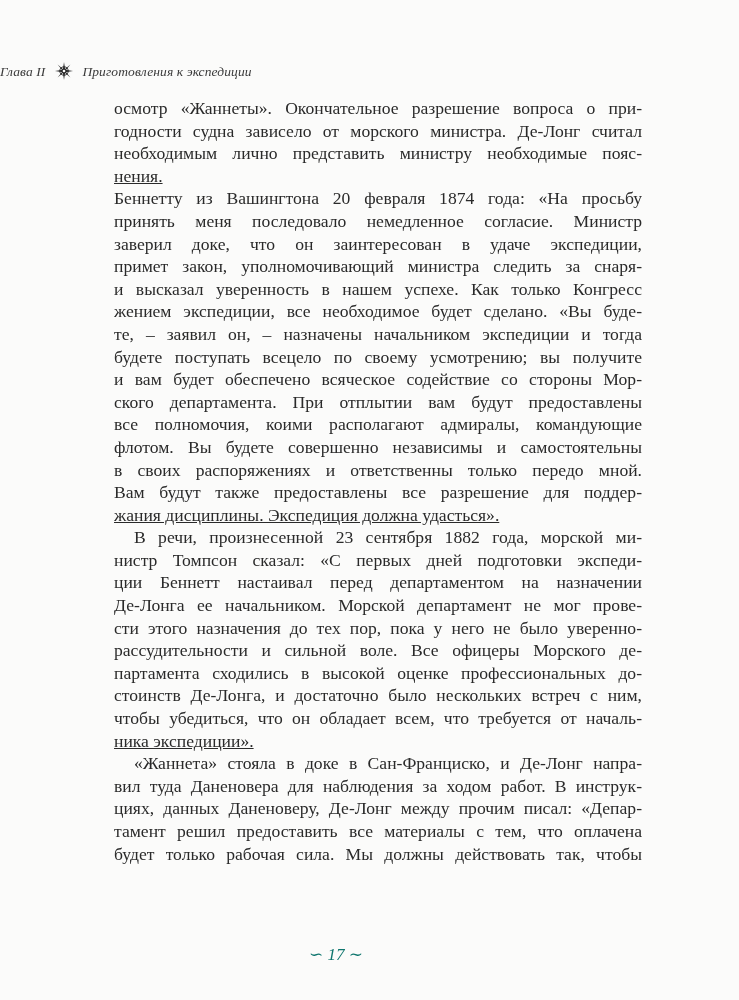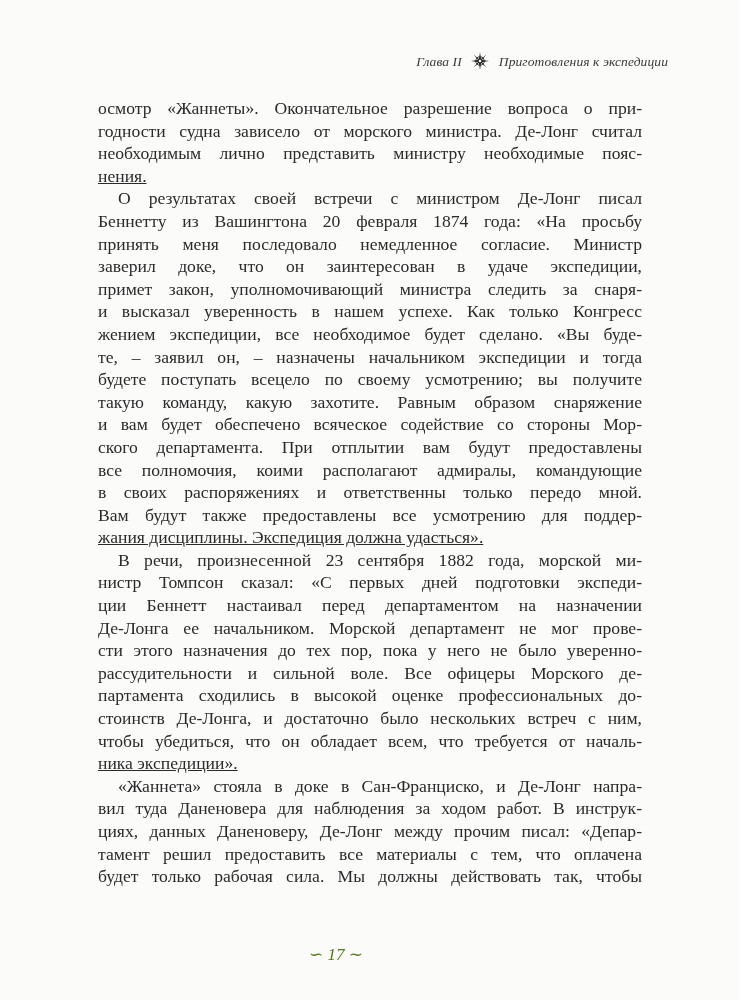--- a/index.html
+++ b/index.html
@@ -4,43 +4,44 @@
 <style>
   html, body { margin: 0; padding: 0; }
   body {
     width: 739px; height: 1000px; overflow: hidden;
     background: #fbfbfa;
     font-family: "Liberation Serif", "DejaVu Serif", serif;
     color: #2a2a2a;
     position: relative;
   }
   .running-head {
-    position: absolute; top: 52px; left: 0; width: 668px;
-    text-align: right;
+    position: absolute; top: 62px; left: 0; width: 668px;
+    text-align: left;
     font-style: italic; font-size: 13.5px; color: #3a3a3a;
     letter-spacing: 0.1px;
   }
   .running-head .rose {
     display: inline-block; width: 18px; height: 18px;
     vertical-align: -4px; margin: 0 6px;
   }
   .body-text {
     position: absolute; top: 97px; left: 98px; width: 544px;
     font-size: 17.6px; line-height: 22.6px;
   }
   .line {
     display: block; height: 22.6px; white-space: nowrap;
     text-align: justify; text-align-last: justify;
     overflow: hidden;
+    margin-left: 16px;
   }
   .line.last { text-align-last: left; text-decoration: underline; }
   .line.indent { padding-left: 20px; }
   .folio {
     position: absolute; top: 944px; left: 0; width: 672px;
-    text-align: center; font-style: italic; font-size: 17px; color: #4d7c0f;
+    text-align: center; font-style: italic; font-size: 17px; color: #0f766e;
   }
 </style>
 </head>
 <body>
 
 <div class="running-head">
   <span>Глава II</span>
   <span class="rose">
     <svg width="18" height="18" viewBox="0 0 18 18">
       <g fill="#2a2a2a">
@@ -58,35 +59,34 @@
     </svg>
   </span>
   <span>Приготовления к экспедиции</span>
 </div>
 
 <div class="body-text" id="body-text">
     <span class="line">осмотр «Жаннеты». Окончательное разрешение вопроса о при-</span>
     <span class="line">годности судна зависело от морского министра. Де-Лонг считал</span>
     <span class="line">необходимым лично представить министру необходимые пояс-</span>
     <span class="line last">нения.</span>
-    <span class="line indent">О результатах своей встречи с министром Де-Лонг писал</span>
     <span class="line">Беннетту из Вашингтона 20 февраля 1874 года: «На просьбу</span>
     <span class="line">принять меня последовало немедленное согласие. Министр</span>
     <span class="line">заверил доке, что он заинтересован в удаче экспедиции,</span>
     <span class="line">примет закон, уполномочивающий министра следить за снаря-</span>
     <span class="line">и высказал уверенность в нашем успехе. Как только Конгресс</span>
     <span class="line">жением экспедиции, все необходимое будет сделано. «Вы буде-</span>
     <span class="line">те, – заявил он, – назначены начальником экспедиции и тогда</span>
     <span class="line">будете поступать всецело по своему усмотрению; вы получите</span>
-    <span class="line">такую команду, какую захотите. Равным образом снаряжение</span>
     <span class="line">и вам будет обеспечено всяческое содействие со стороны Мор-</span>
     <span class="line">ского департамента. При отплытии вам будут предоставлены</span>
     <span class="line">все полномочия, коими располагают адмиралы, командующие</span>
+    <span class="line">флотом. Вы будете совершенно независимы и самостоятельны</span>
     <span class="line">в своих распоряжениях и ответственны только передо мной.</span>
-    <span class="line">Вам будут также предоставлены все усмотрению для поддер-</span>
+    <span class="line">Вам будут также предоставлены все разрешение для поддер-</span>
     <span class="line last">жания дисциплины. Экспедиция должна удасться».</span>
     <span class="line indent">В речи, произнесенной 23 сентября 1882 года, морской ми-</span>
     <span class="line">нистр Томпсон сказал: «С первых дней подготовки экспеди-</span>
     <span class="line">ции Беннетт настаивал перед департаментом на назначении</span>
     <span class="line">Де-Лонга ее начальником. Морской департамент не мог прове-</span>
     <span class="line">сти этого назначения до тех пор, пока у него не было уверенно-</span>
     <span class="line">рассудительности и сильной воле. Все офицеры Морского де-</span>
     <span class="line">партамента сходились в высокой оценке профессиональных до-</span>
     <span class="line">стоинств Де-Лонга, и достаточно было нескольких встреч с ним,</span>
     <span class="line">чтобы убедиться, что он обладает всем, что требуется от началь-</span>

